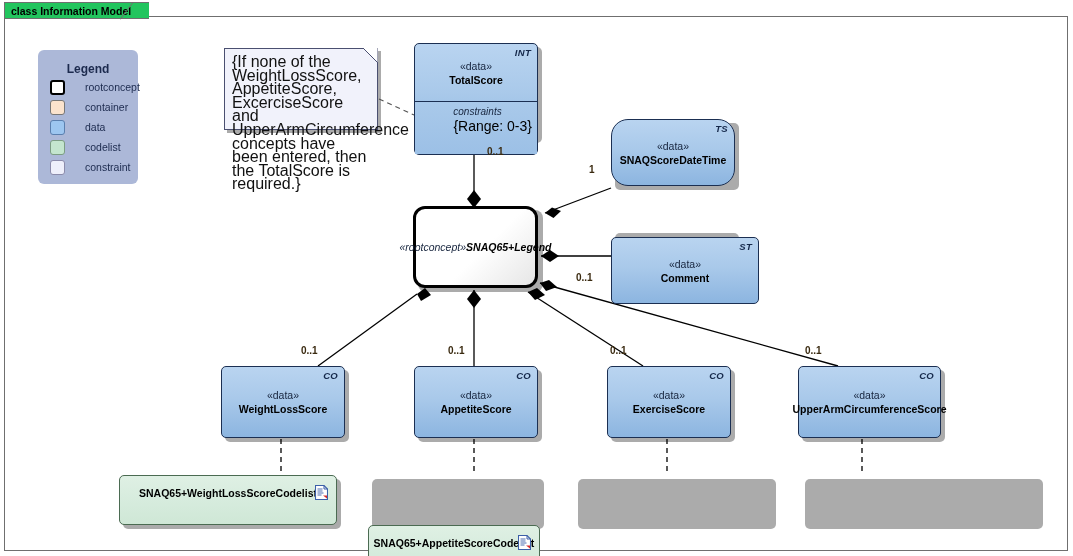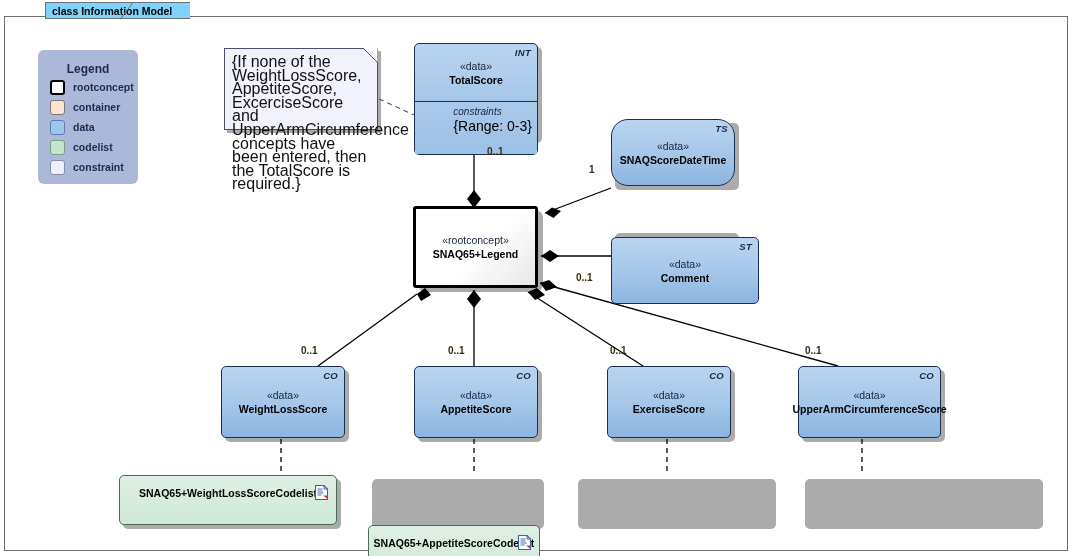--- a/index.html
+++ b/index.html
@@ -23,33 +23,32 @@
     width: 1064px; height: 535px;
     border: 1px solid #6f6f6f;
     box-sizing: border-box;
     background: #fff;
   }
   #title-tab {
     position: absolute;
     left: 4px; top: 2px;
     height: 17px;
     box-sizing: border-box;
-    background: #7dd3fc;
+    background: #22c55e;
     border-top: 1px solid #6f6f6f;
     border-left: 1px solid #6f6f6f;
     border-bottom: 1px solid #6f6f6f;
     padding: 0 18px 0 6px;
     display: flex;
     align-items: center;
     font-size: 10.5px;
     font-weight: bold;
     color: #000;
     white-space: nowrap;
     z-index: 6;
-    margin-left: 41px;
   }
   #title-tab-slant {
     position: absolute;
     top: 2px;
     height: 18px;
     width: 16px;
     z-index: 6;
     pointer-events: none;
   }
 
@@ -128,26 +127,27 @@
   .comp-item {
     text-align: right;
     font-size: 14px;
     color: #000;
     line-height: 14px;
   }
 
   
   .cls-root {
     border: 3px solid #000000;
-    border-radius: 3px;
+    border-radius: 12px;
     background: linear-gradient(135deg, #ffffff 0%, #ffffff 55%, #e6e6e6 100%);
     display: flex;
-    flex-direction: column;
+    flex-direction: row;
     align-items: center;
     justify-content: center;
+    font-style: italic;
   }
 
   
   .cls-codelist {
     border: 1px solid #4b6b52;
     border-radius: 5px;
     background: linear-gradient(to bottom, #dff0e4 0%, #d5ebdc 60%, #cfe7d6 100%);
     position: relative;
   }
   .codelist-label {
@@ -214,25 +214,24 @@
     border-radius: 3px;
     box-sizing: border-box;
     flex: none;
   }
   .sw-root { border: 2px solid #000; background: #ffffff; }
   .sw-container { border: 1px solid #777; background: #fbe3cd; }
   .sw-data { border: 1px solid #5b7fae; background: #9dc6f0; }
   .sw-codelist { border: 1px solid #7c9d85; background: #c4e6cf; }
   .sw-constraint { border: 1px solid #8b8bab; background: #eeeffb; }
   .legend-label {
-    margin-left: 8px;
+    margin-left: 20px;
     font-size: 10.5px;
     color: #1c2a4e;
     white-space: nowrap;
-    font-weight: bold;
   }
 
   
   .mult {
     position: absolute;
     font-size: 10px;
     font-weight: bold;
     color: #3a2a10;
     z-index: 4;
     white-space: nowrap;

